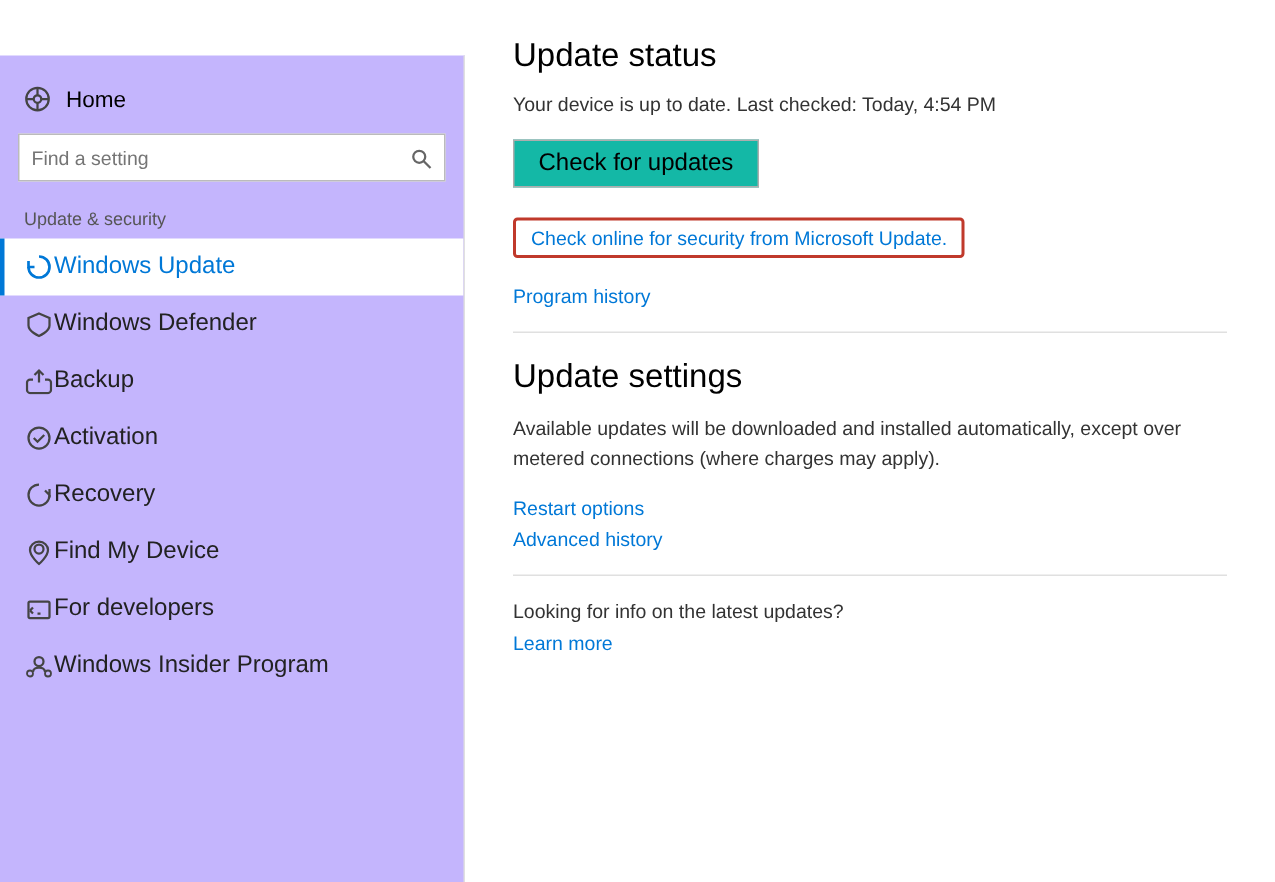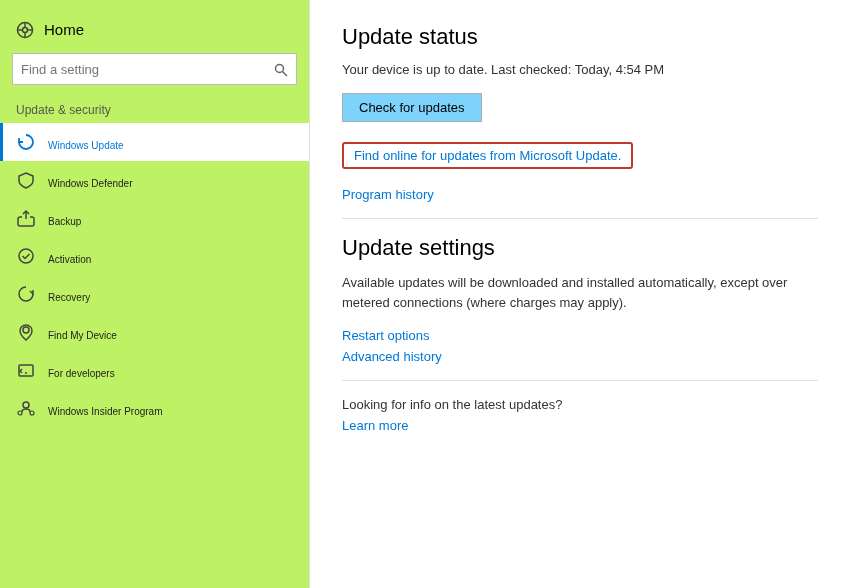--- a/index.html
+++ b/index.html
@@ -18,26 +18,27 @@
     .content-area {
       display: flex;
       flex: 1;
       overflow: hidden;
     }
 
     
     .sidebar {
       width: 310px;
       min-width: 310px;
-      background: #bef264;
+      background: #c4b5fd;
       padding: 12px 0;
       display: flex;
       flex-direction: column;
       overflow-y: auto;
       border-right: 1px solid #e0e0e0;
+      margin-top: 37px;
     }
 
     .sidebar-home {
       display: flex;
       align-items: center;
       padding: 8px 16px 14px 16px;
       gap: 10px;
       font-size: 15px;
       font-weight: 400;
       cursor: pointer;
@@ -70,22 +71,22 @@
       padding: 4px 16px 6px 16px;
       font-size: 12px;
       color: #555;
       font-weight: 400;
     }
 
     .sidebar-item {
       display: flex;
       align-items: flex-end;
       padding: 10px 16px;
-      gap: 12px;
-      font-size: 10px;
+      gap: 0;
+      font-size: 16px;
       cursor: pointer;
       color: #222;
     }
     .sidebar-item.active {
       background: #fff;
       color: #0078d7;
       border-left: 3px solid #0078d7;
       padding-left: 13px;
     }
     .sidebar-item .icon {
@@ -114,23 +115,23 @@
 
     .status-text {
       font-size: 13px;
       color: #333;
       margin-bottom: 16px;
     }
 
     .check-updates-btn {
       display: inline-block;
       padding: 6px 16px;
-      background: #7dd3fc;
+      background: #14b8a6;
       border: 1px solid #adadad;
-      font-size: 13px;
+      font-size: 16px;
       cursor: pointer;
       margin-bottom: 20px;
       color: #000;
     }
 
     .ms-update-link {
       display: inline-block;
       border: 2px solid #c0392b;
       border-radius: 3px;
       padding: 4px 10px;
@@ -292,21 +293,21 @@
   </div>
 
   <div class="main-content">
 
     <div class="section-title">Update status</div>
     <div class="status-text">Your device is up to date. Last checked: Today, 4:54 PM</div>
 
     <button class="check-updates-btn">Check for updates</button>
 
     <div style="margin-bottom: 10px;">
-      <a class="ms-update-link">Find online for updates from Microsoft Update.</a>
+      <a class="ms-update-link">Check online for security from Microsoft Update.</a>
     </div>
 
     <a class="link">Program history</a>
 
     <div class="divider"></div>
 
     <div class="section-title">Update settings</div>
     <div class="settings-desc">Available updates will be downloaded and installed automatically, except over metered connections (where charges may apply).</div>
 
     <a class="link">Restart options</a>

